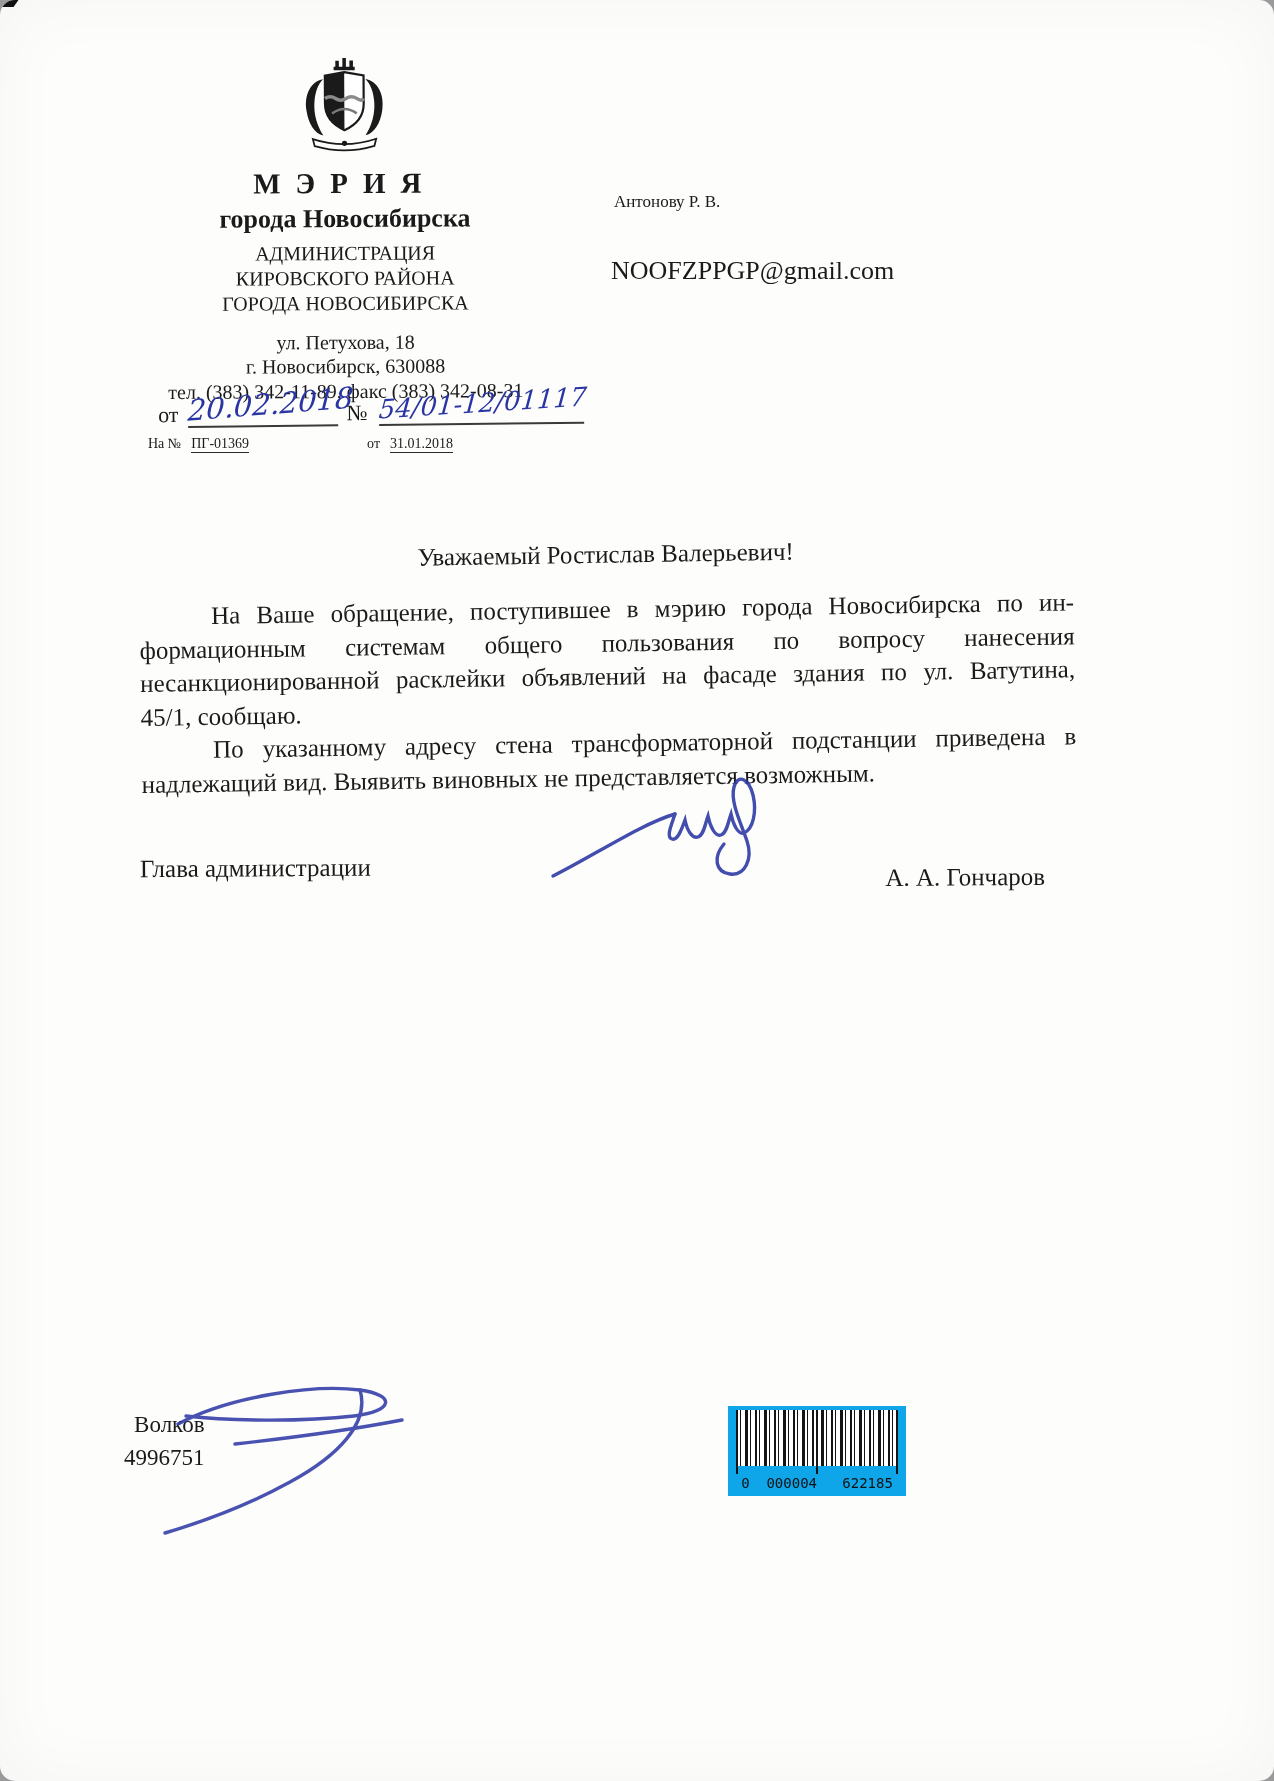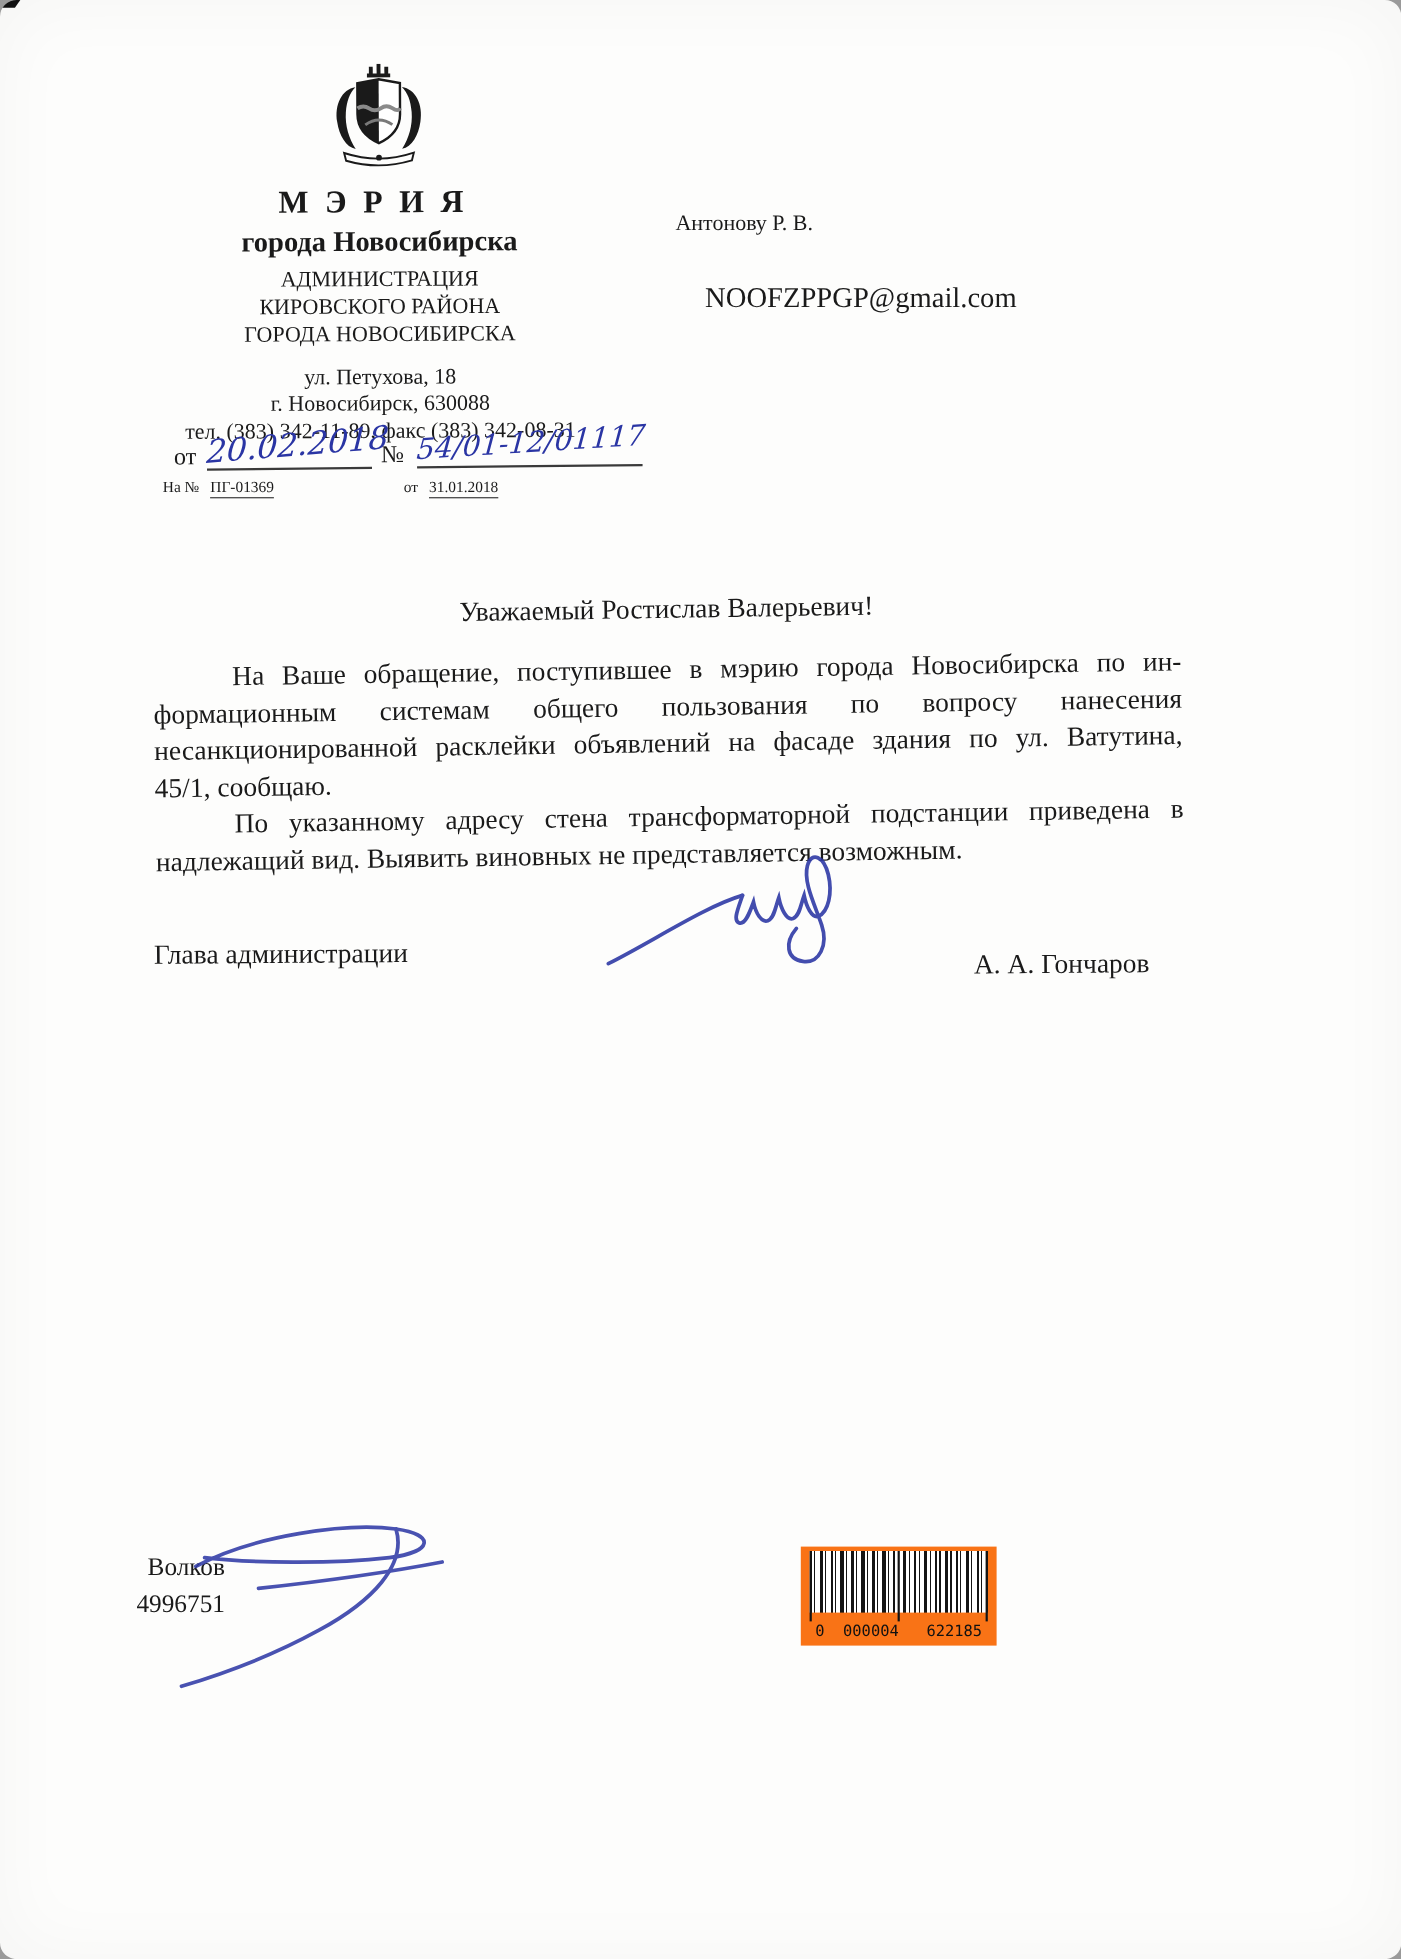--- a/index.html
+++ b/index.html
@@ -43,22 +43,22 @@
   .hand{
     font-family:"DejaVu Serif", serif;font-style:italic;
     color:#2a35a4;display:inline-block;
   }
   .hand.hdate{font-size:29px;transform:rotate(-4deg) translateY(-4px) skewX(-8deg);}
   .hand.hnum{font-size:26px;transform:rotate(-3deg) translateY(-5px) skewX(-8deg);}
   .typed-u{border-bottom:1.5px solid #2a2a2a;padding-bottom:1px;}
   .ref-row2 .gap{display:inline-block;width:118px;}
   .ref-row2 .sgap{display:inline-block;width:10px;}
   
-  .recipient-name{position:absolute;left:614px;top:192px;font-size:20px;font-family:Liberation Serif, serif;}
-  .recipient-email{position:absolute;left:611px;top:256px;font-size:26px;margin-left:30px;}
+  .recipient-name{position:absolute;left:614px;top:192px;font-size:17px;font-family:Liberation Serif, serif;}
+  .recipient-email{position:absolute;left:611px;top:256px;font-size:26px;}
   
   .bodytext{
     position:absolute;left:140px;top:548px;width:935px;
     font-size:25px;transform:rotate(-0.9deg);transform-origin:0 50%;
   }
   .salutation{text-align:center;margin-bottom:24px;}
   .bline{line-height:33.5px;text-align:justify;text-align-last:justify;}
   .bline.indent{padding-left:72px;}
   .bline.last{text-align-last:left;}
   .p2{margin-top:0px;}
@@ -67,21 +67,21 @@
     position:absolute;left:140px;top:852px;width:905px;
     display:flex;justify-content:space-between;align-items:flex-start;
     font-size:25px;transform:rotate(-0.4deg);
   }
   .sig-name{margin-top:14px;}
   .main-signature{position:absolute;left:545px;top:762px;}
   
   .executor{position:absolute;left:124px;top:1408px;font-size:23px;line-height:33px;text-align:right;}
   .footer-signature{position:absolute;left:150px;top:1378px;}
   
-  .barcode-box{position:absolute;left:728px;top:1406px;width:178px;height:90px;background:#f97316;}
+  .barcode-box{position:absolute;left:728px;top:1406px;width:178px;height:90px;background:#0ea5e9;}
   .bars{
     position:absolute;left:8px;top:4px;width:162px;height:56px;
     background:repeating-linear-gradient(90deg,
       #141414 0px 2px, #fff 2px 4px,
       #141414 4px 5px, #fff 5px 9px,
       #141414 9px 12px, #fff 12px 14px,
       #141414 14px 15px, #fff 15px 19px);
   }
   .guard{position:absolute;top:4px;width:2px;height:64px;background:#141414;}
   .guard.g1{left:8px;}

